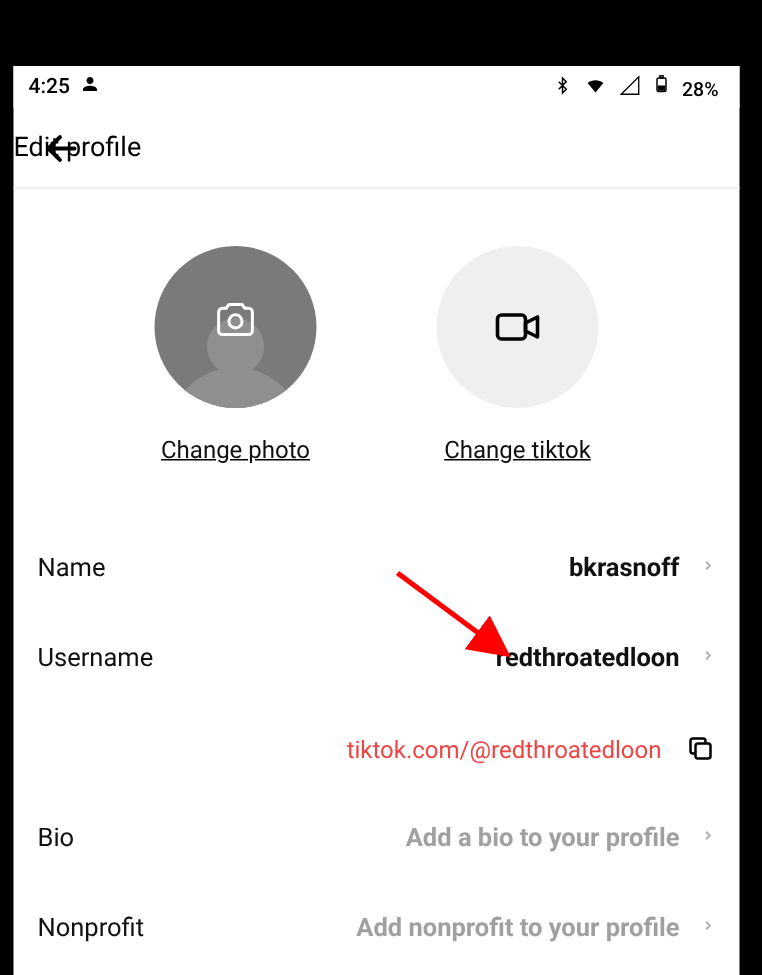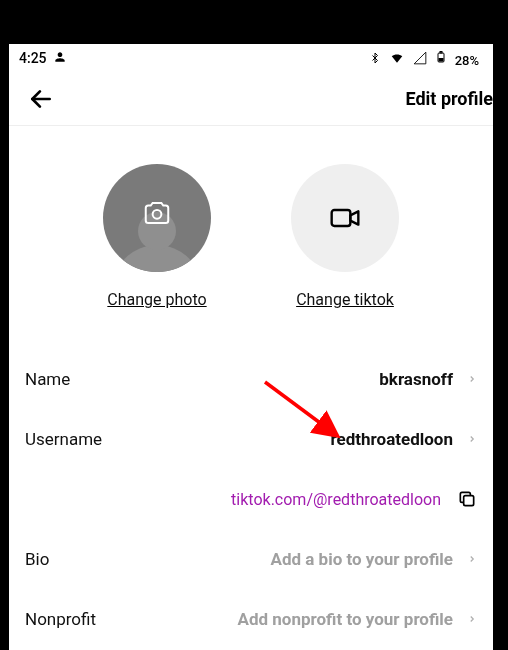--- a/index.html
+++ b/index.html
@@ -46,23 +46,23 @@
       height: 36px;
       display: flex;
       align-items: center;
       justify-content: center;
       cursor: pointer;
     }
     .header-title {
       position: absolute;
       left: 0;
       right: 0;
-      text-align: right;
+      text-align: left;
       font-size: 18px;
-      font-weight: 700;
+      font-weight: 400;
       pointer-events: none;
     }
     .avatar-section {
       display: flex;
       justify-content: center;
       gap: 80px;
       padding: 38px 0 28px;
     }
     .avatar-item {
       display: flex;
@@ -118,21 +118,20 @@
     }
     .avatar-label {
       font-size: 16px;
       color: #111;
     }
     .list {
       padding: 12px 0 0;
     }
     .row {
       display: flex;
-      align-items: center;
       padding: 20px 16px;
       cursor: pointer;
     }
     .row-label {
       font-size: 17px;
       color: #111;
       flex: 0 0 auto;
     }
     .row-value {
       flex: 1;
@@ -150,21 +149,21 @@
       flex-shrink: 0;
     }
     .link-row {
       display: flex;
       align-items: center;
       justify-content: flex-end;
       padding: 20px 16px;
     }
     .link-text {
       font-size: 16px;
-      color: #a21caf;
+      color: #ef4444;
       padding-right: 16px;
     }
     .copy-btn {
       cursor: pointer;
       display: flex;
       align-items: center;
     }
     .arrow-annotation {
       position: absolute;
       left: 250px;

